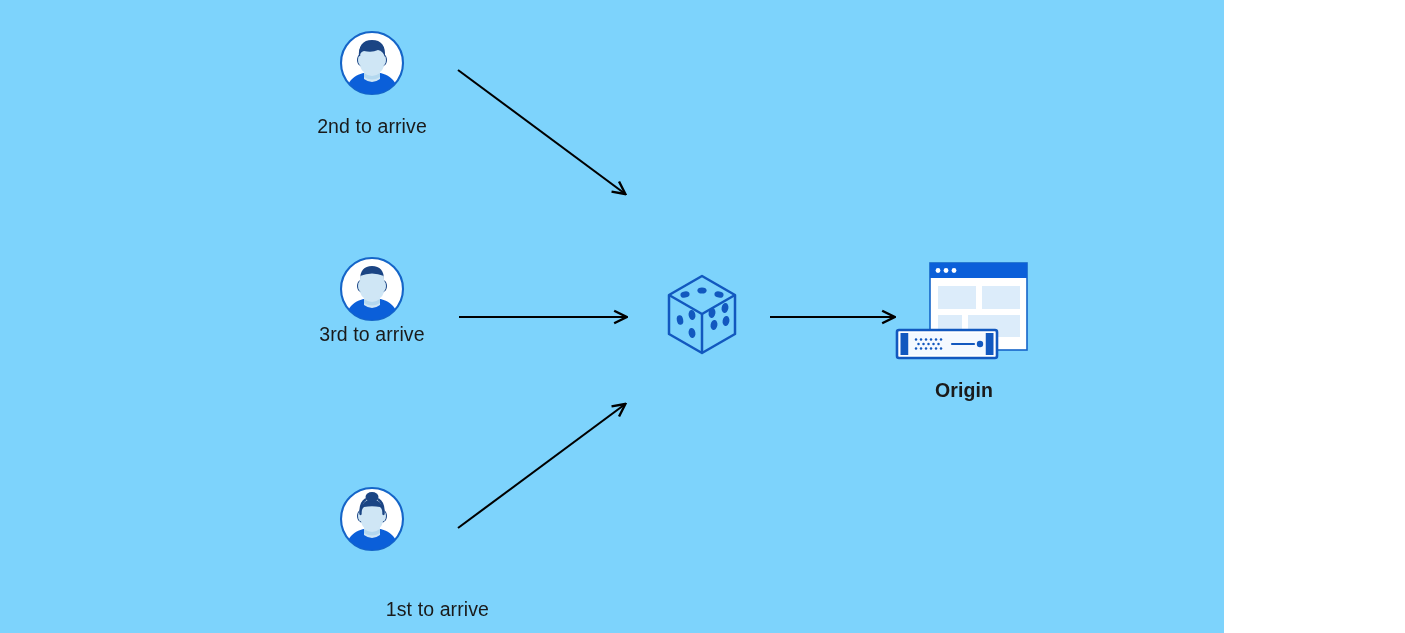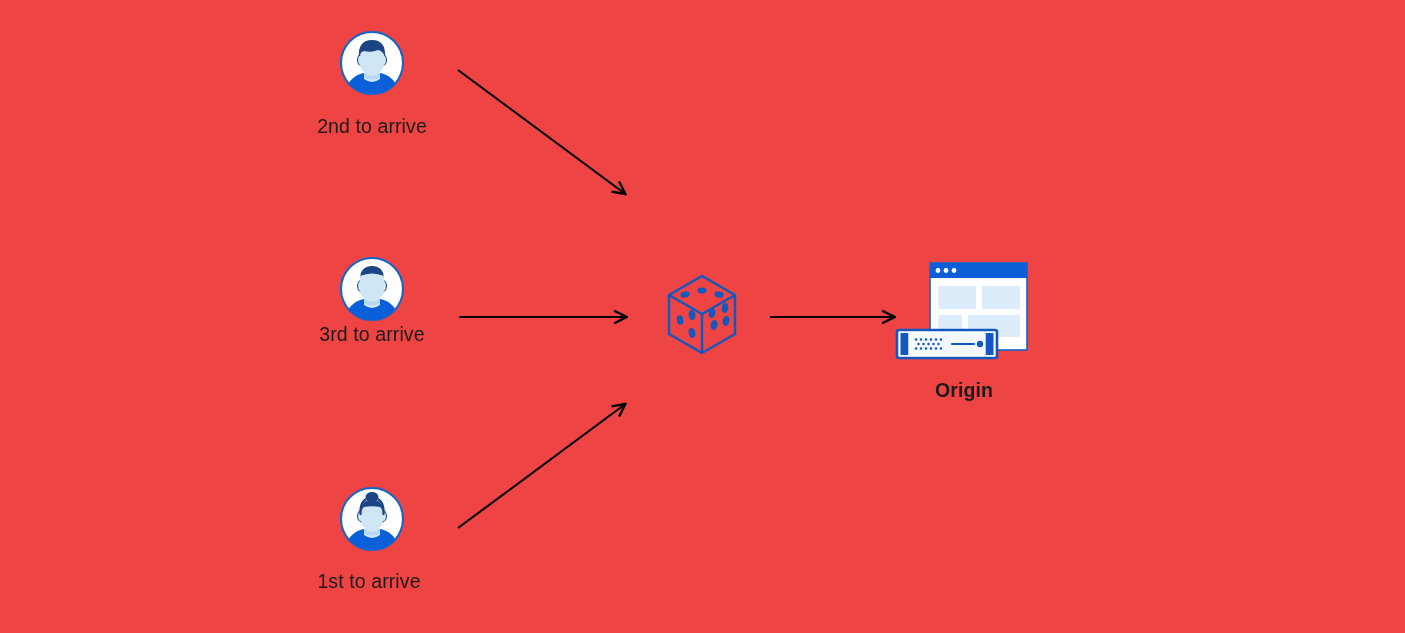--- a/index.html
+++ b/index.html
@@ -5,23 +5,23 @@
   html, body {
     margin: 0;
     padding: 0;
     background: #ffffff;
   }
   body {
     font-family: "Liberation Sans", sans-serif;
   }
   #canvas {
     position: relative;
-    width: 1405px;
+    width: 1224px;
     height: 633px;
-    background: #ef4444;
+    background: #7dd3fc;
     overflow: hidden;
   }
   .node {
     position: absolute;
   }
   .icon-wrap {
     position: absolute;
   }
   .node-label {
     position: absolute;
@@ -122,21 +122,21 @@
           <ellipse cx="23.5" cy="31" rx="4" ry="6" fill="#cfe6f5" stroke="#1b4584" stroke-width="1"></ellipse>
           <ellipse cx="44.5" cy="31" rx="4" ry="6" fill="#cfe6f5" stroke="#1b4584" stroke-width="1"></ellipse>
           <path d="M23 27 Q23 14 34 14 Q45 14 45 27 L45 34 Q45 45 34 45 Q23 45 23 34 Z" fill="#cfe6f5"></path>
           <path d="M22.5 30 Q21.5 15 34 14.5 Q46.5 15 45.5 30 Q44.5 24 42 22 Q34 20.5 26 22 Q23.5 24 22.5 30 Z" fill="#1b4584"></path>
           <ellipse cx="34" cy="12" rx="6.5" ry="5" fill="#1b4584"></ellipse>
           <path d="M22.5 29 Q22 18 27.5 14.5" fill="none" stroke="#1b4584" stroke-width="2.4" stroke-linecap="round"></path>
           <path d="M45.5 29 Q46 18 40.5 14.5" fill="none" stroke="#1b4584" stroke-width="2.4" stroke-linecap="round"></path>
         </g>
       </svg>
     </div>
-    <div class="node-label" style="left:249px; top:570px; width:240px;">1st to arrive</div>
+    <div class="node-label" style="left:249px; top:598px; width:240px;text-align:right;">1st to arrive</div>
   </div>
 
   <div class="node">
     <div class="icon-wrap" style="left:663px; top:272px; width:78px; height:92px;">
       <svg width="78" height="92" viewBox="0 0 78 92">
         <g fill="none" stroke="#1258bf" stroke-width="2.5" stroke-linejoin="round">
           <path d="M39 4 L72 23 L72 62 L39 81 L6 62 L6 23 Z"></path>
           <path d="M6 23 L39 42 L72 23"></path>
           <path d="M39 42 L39 81"></path>
         </g>

